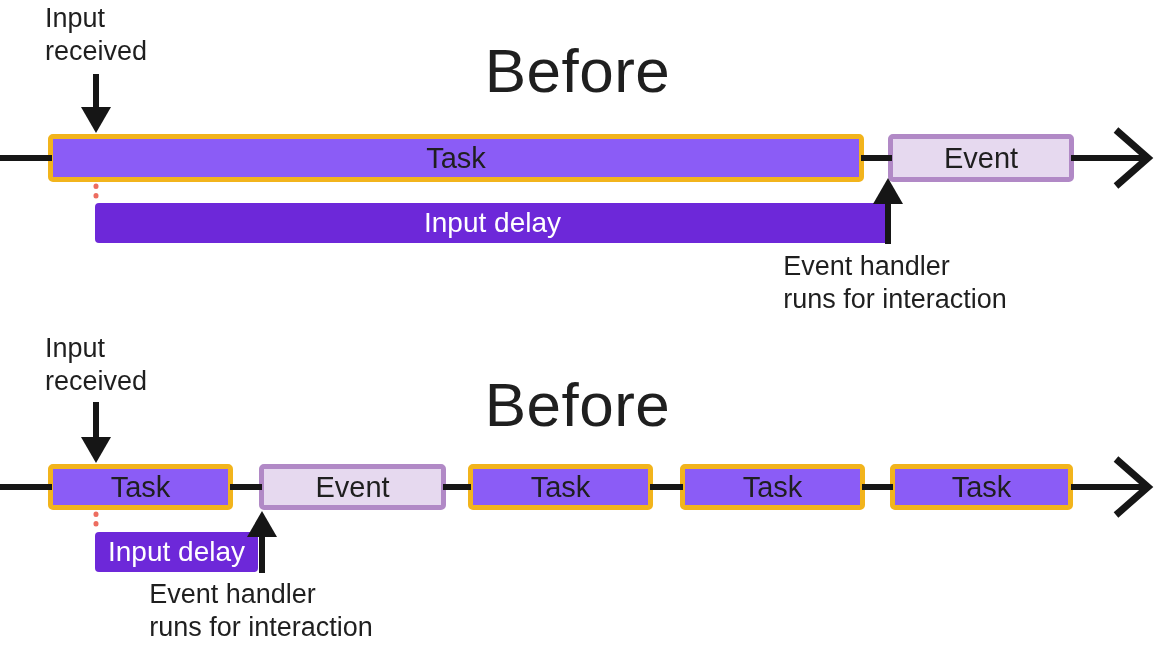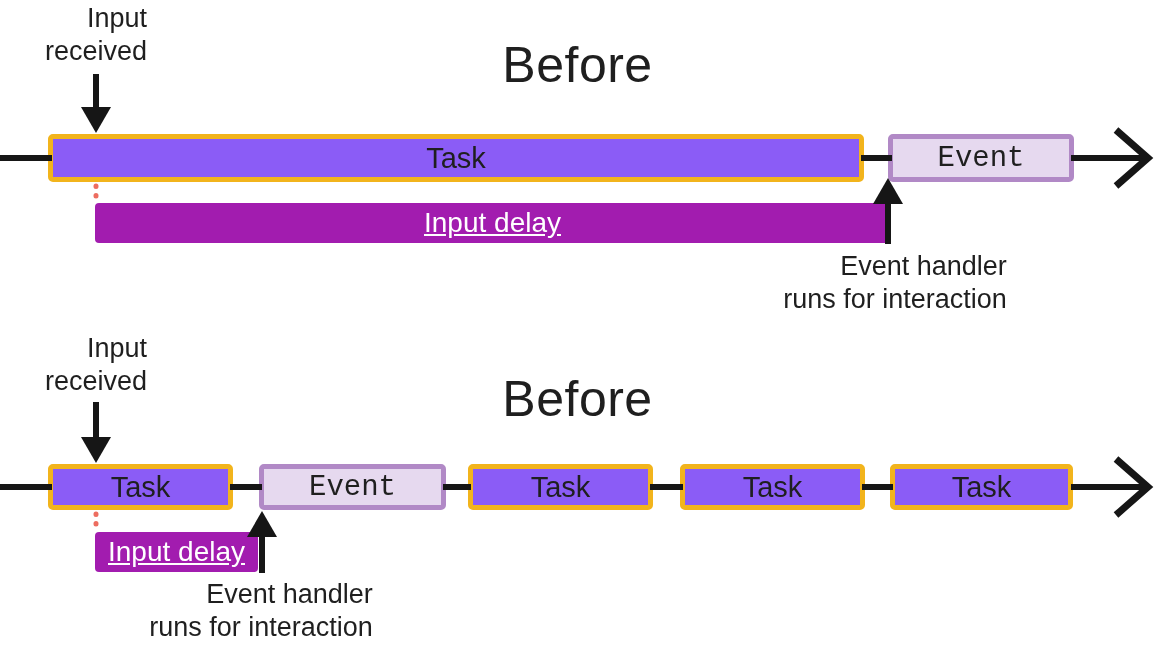--- a/index.html
+++ b/index.html
@@ -14,59 +14,58 @@
     width: 1155px;
     height: 647px;
     overflow: hidden;
     background: #ffffff;
   }
   .title {
     position: absolute;
     left: 0;
     width: 100%;
     text-align: center;
-    font-size: 50px;
+    font-size: 62px;
     line-height: 1;
     color: #1f1f1f;
     letter-spacing: 0.5px;
   }
   .annotation {
     position: absolute;
     transform: translateX(-50%);
-    text-align: right;
+    text-align: left;
     font-size: 27px;
     line-height: 1.22;
     white-space: pre-line;
     color: #1f1f1f;
   }
   .bar {
     position: absolute;
     box-sizing: border-box;
     border: 5px solid transparent;
     border-radius: 5px;
     display: flex;
     align-items: center;
     justify-content: center;
     font-size: 29px;
     color: #1f1f1f;
     z-index: 2;
   }
   .bar.task  { background: #8b5cf6; border-color: #F2B41C; }
-  .bar.event { background: #E6D9EF; border-color: #B189C6; font-family: Liberation Mono, monospace; }
+  .bar.event { background: #E6D9EF; border-color: #B189C6; }
   .delay-bar {
     position: absolute;
-    background: #a21caf;
+    background: #6d28d9;
     border-radius: 4px;
     display: flex;
     align-items: center;
     justify-content: center;
     font-size: 28px;
     color: #ffffff;
     z-index: 1;
-    text-decoration: underline;
   }
   .overlay-svg {
     position: absolute;
     left: 0;
     top: 0;
     width: 1155px;
     height: 647px;
     z-index: 3;
     pointer-events: none;
   }

